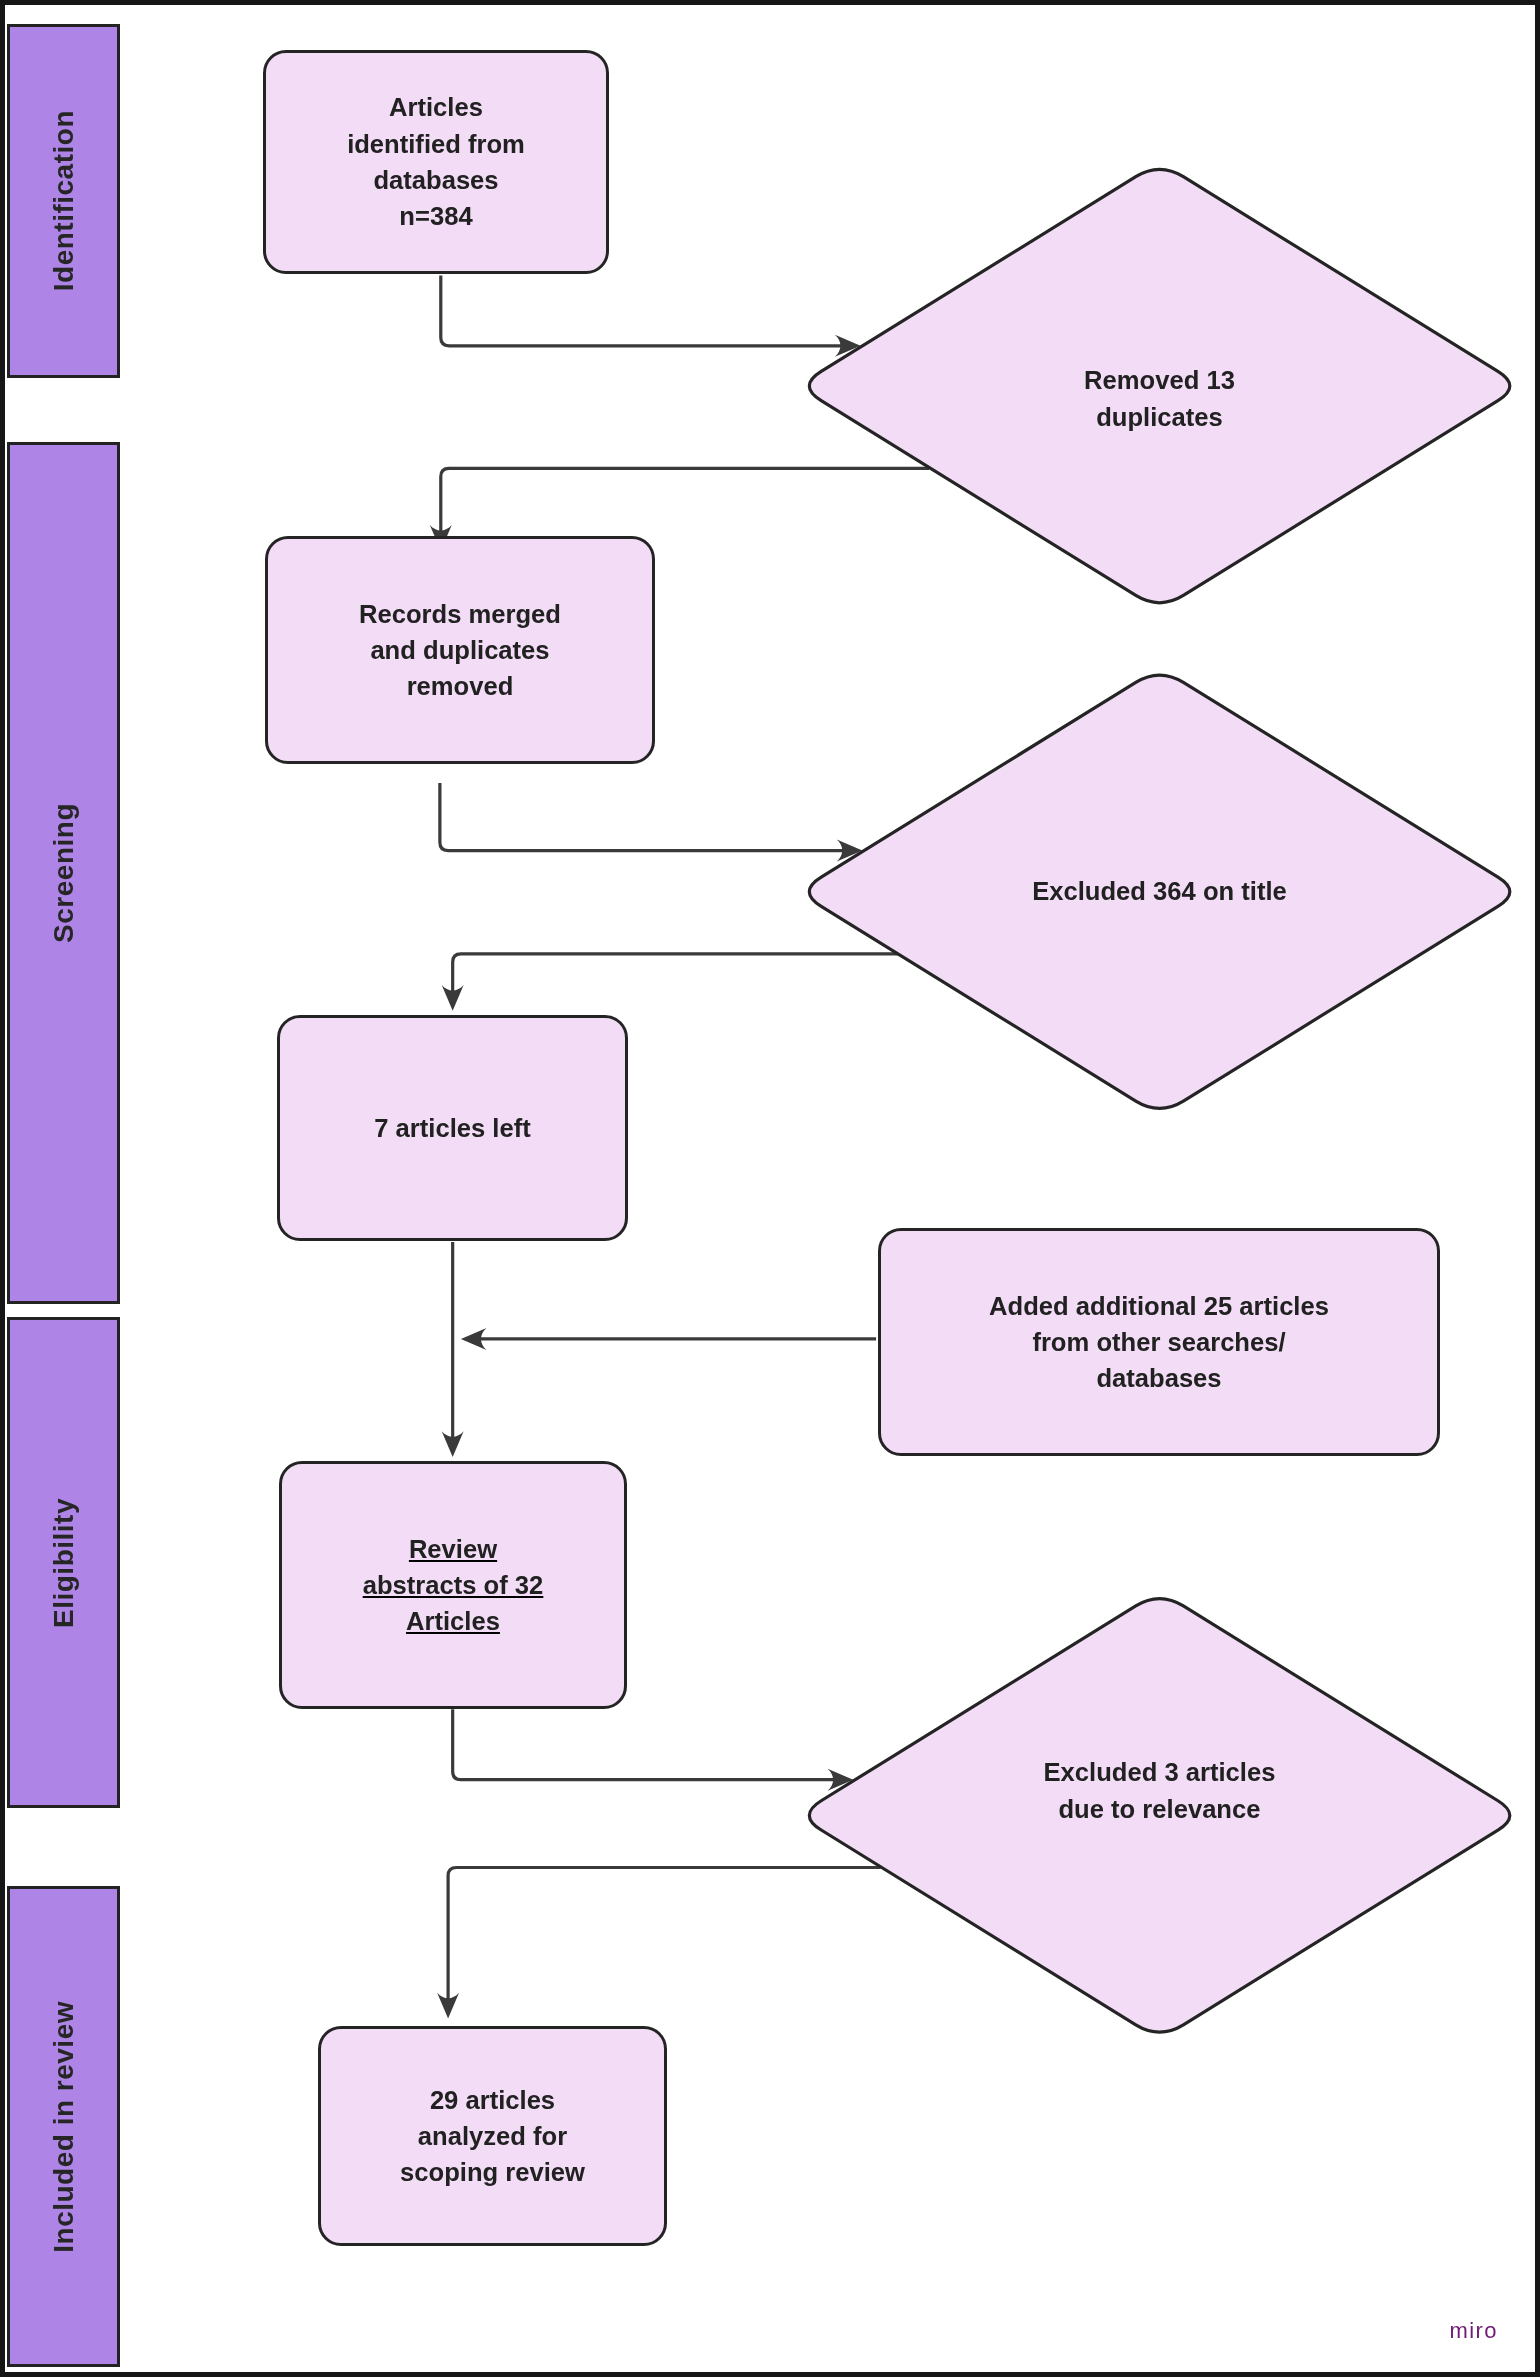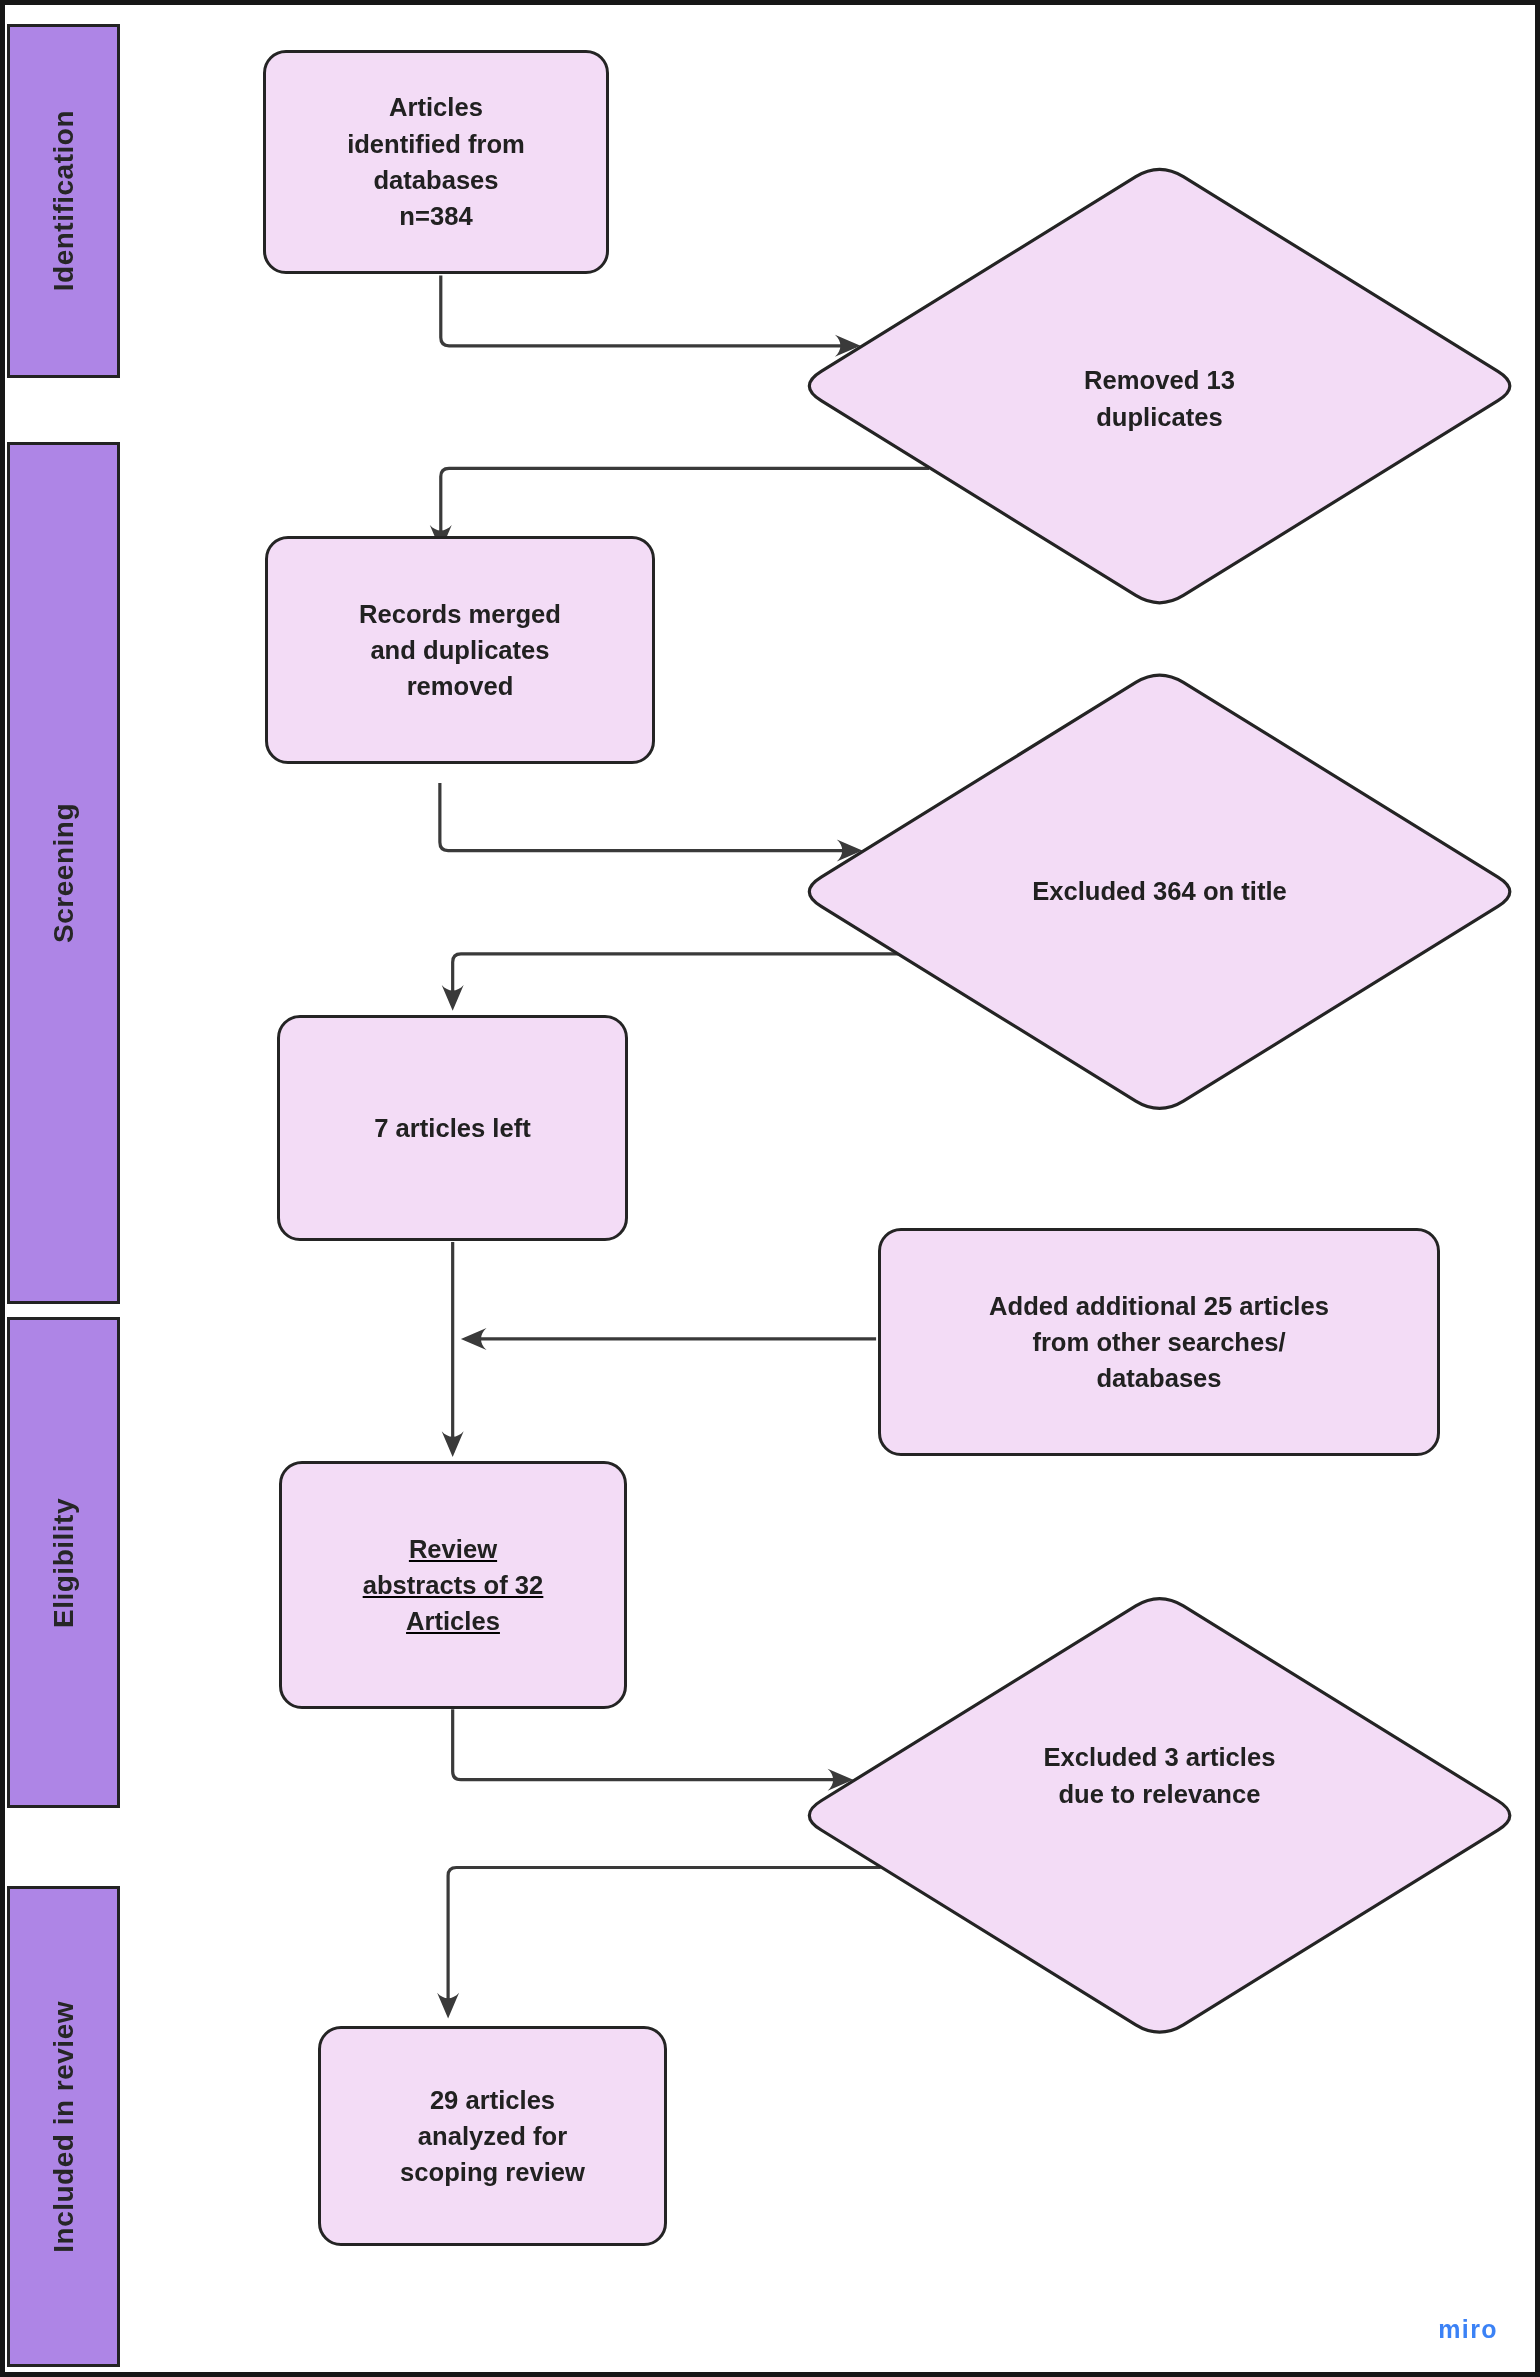--- a/index.html
+++ b/index.html
@@ -59,22 +59,22 @@
     z-index:10;
     pointer-events:none;
   }
   svg.flow{
     position:absolute;left:0;top:0;
     z-index:4;
   }
   .watermark{
     position:absolute;
     right:42px;bottom:33px;
-    font-size:25px;font-weight:700;
-    color:#3b82f6;letter-spacing:1.4px;
+    font-size:22px;font-weight:400;
+    color:#701a75;letter-spacing:1.4px;
     z-index:20;
   }
 </style>
 </head>
 <body>
 
 <div class="canvas">
 
   <svg class="flow" width="1540" height="2377" viewBox="0 0 1684 2599">
     <defs>
@@ -149,21 +149,21 @@
 scoping review</div>
   </div>
 
   <div class="diamond-label" style="left:885px;top:307px;text-align:center;">
     <div class="node-text">Removed 13
 duplicates</div>
   </div>
   <div class="diamond-label" style="left:885px;top:800px;">
     <div class="node-text">Excluded 364 on title</div>
   </div>
-  <div class="diamond-label" style="left:885px;top:1684px;">
+  <div class="diamond-label" style="left:885px;top:1644px;align-items:flex-end;">
     <div class="node-text">Excluded 3 articles
 due to relevance</div>
   </div>
 
   <div class="watermark">miro</div>
 
   <div class="frame"></div>
 </div>
 
 

